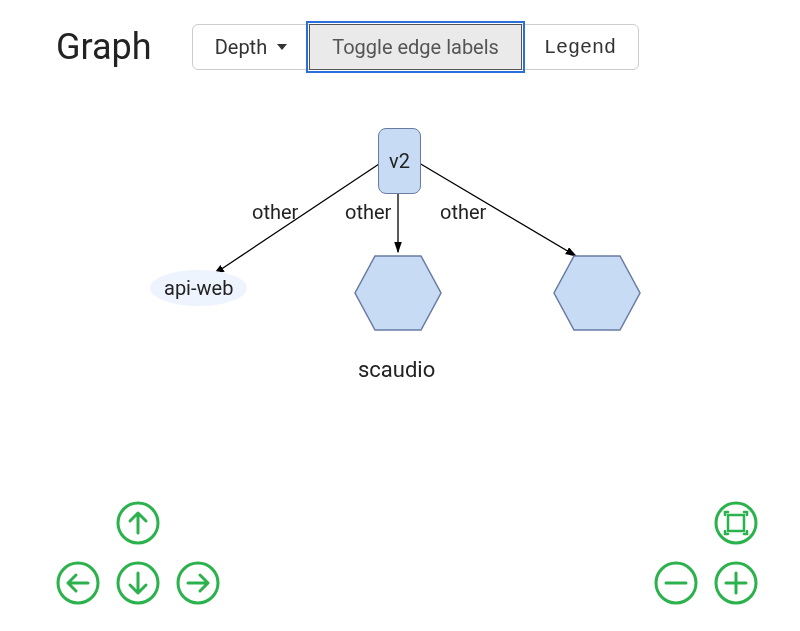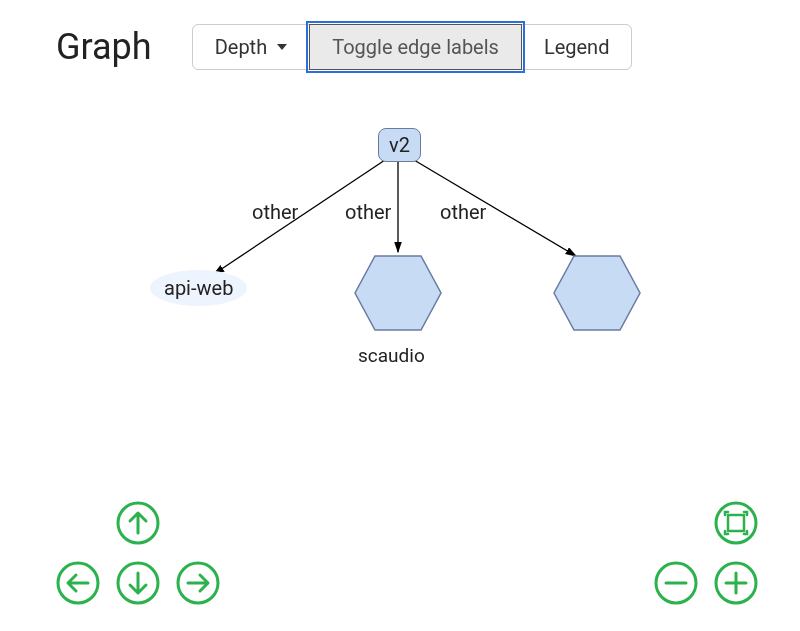--- a/index.html
+++ b/index.html
@@ -31,21 +31,21 @@
     background: #fff;
     padding: 10px 22px;
     font-size: 20px;
     color: #333;
     cursor: pointer;
     display: flex;
     align-items: center;
     gap: 6px;
   }
   .btn:first-child { border-radius: 6px 0 0 6px; }
-  .btn:last-child { border-radius: 0 6px 6px 0; }
+  .btn:last-child { border-radius: 0 6px 6px 0; font-family: Liberation Mono, monospace; }
   .btn:not(:first-child) { margin-left: -1px; }
   .btn.selected {
     background: #eaeaea;
     border: 1px solid #555;
     outline: 2px solid #2a6fdb;
     outline-offset: 1px;
     position: relative;
     z-index: 2;
     border-radius: 0;
     color: #555;
@@ -61,41 +61,42 @@
   .canvas {
     position: absolute;
     top: 90px; left: 0; right: 0; bottom: 0;
   }
   .node-root {
     position: absolute;
     left: 378px; top: 38px;
     background: #c7dbf5;
     border: 1px solid #6a7ba2;
     border-radius: 8px;
-    padding: 4px 10px;
+    padding: 20px 10px;
     font-size: 20px;
     color: #222;
   }
   .edge-label {
     position: absolute;
     font-size: 20px;
     color: #222;
   }
   .node-ellipse {
     position: absolute;
     background: #eef4fd;
     border-radius: 50%;
     padding: 6px 14px;
     font-size: 20px;
     color: #222;
   }
   .node-hex-label {
     position: absolute;
-    font-size: 19px;
-    color: #222;
+    font-size: 22px;
+    color: #222;
+    margin-top: 13px;
   }
   .controls {
     position: absolute;
     bottom: 24px;
     left: 0;
     right: 0;
   }
   .ctrl-btn {
     position: absolute;
     width: 48px; height: 48px;

